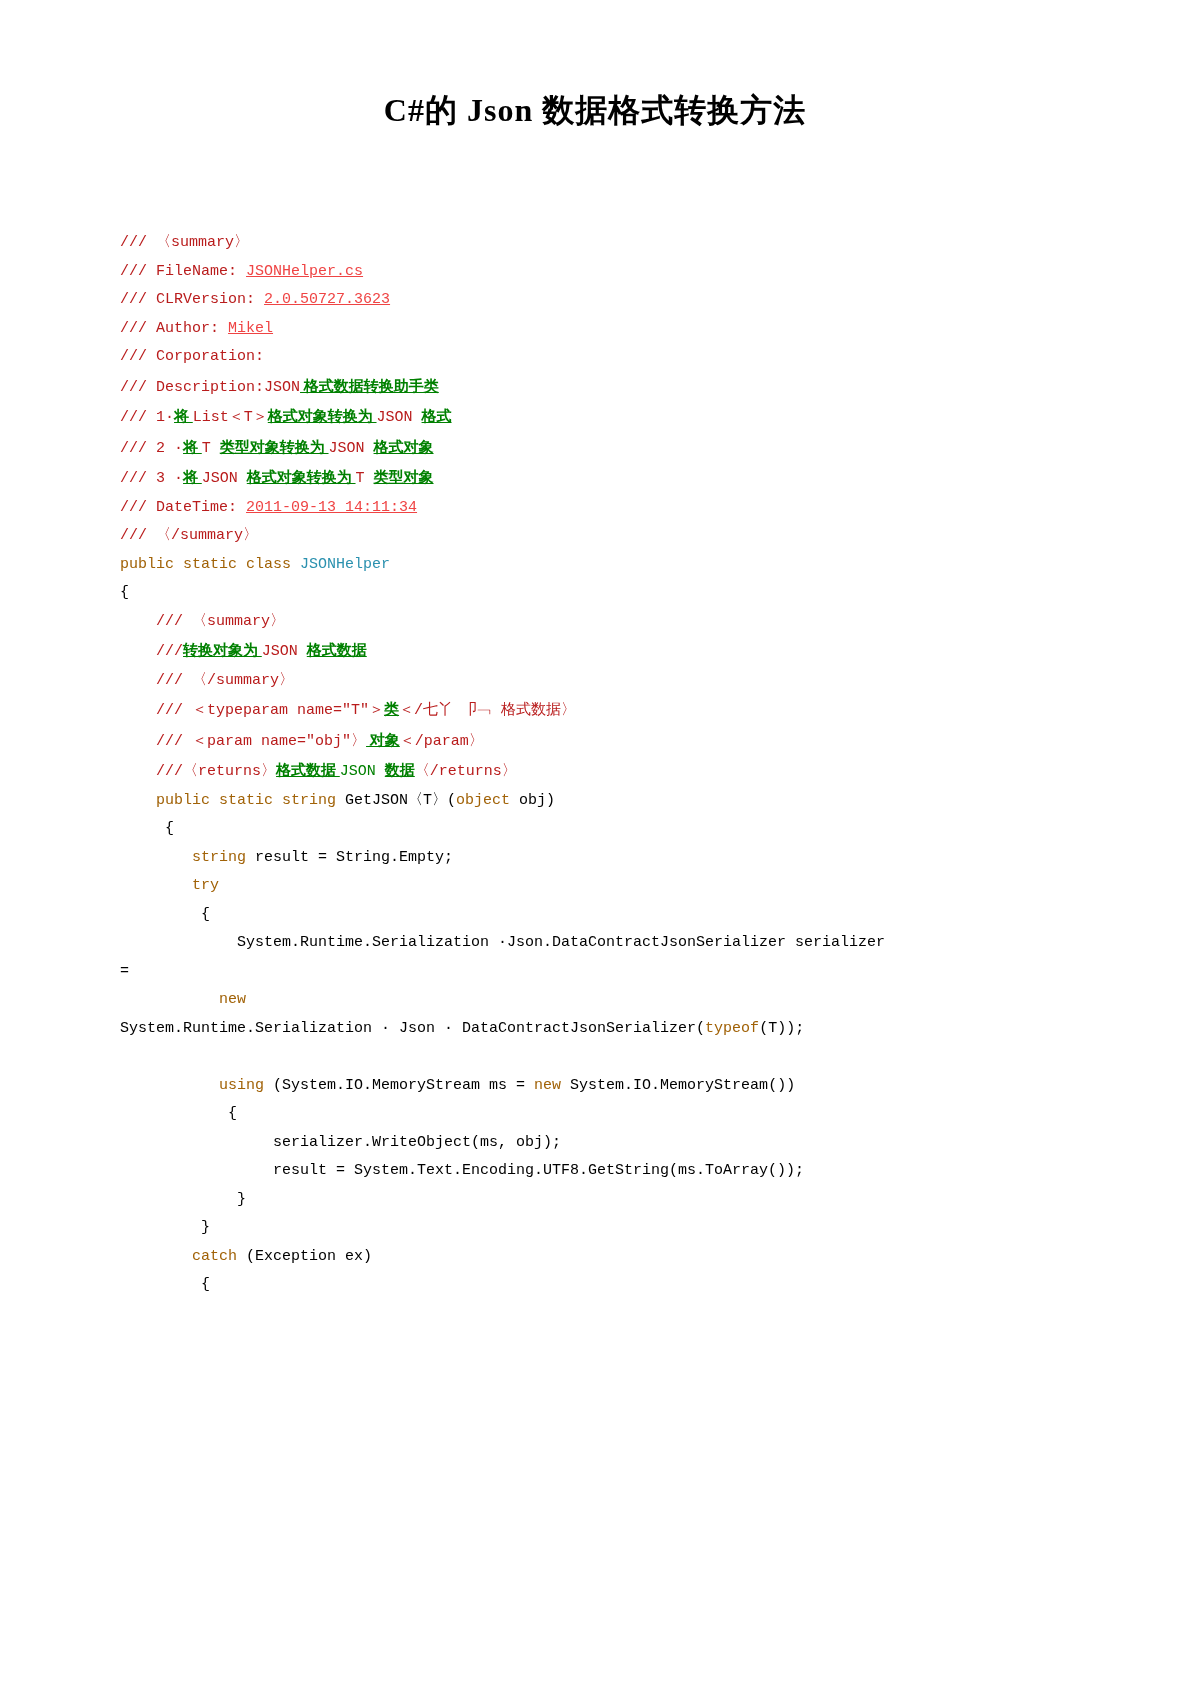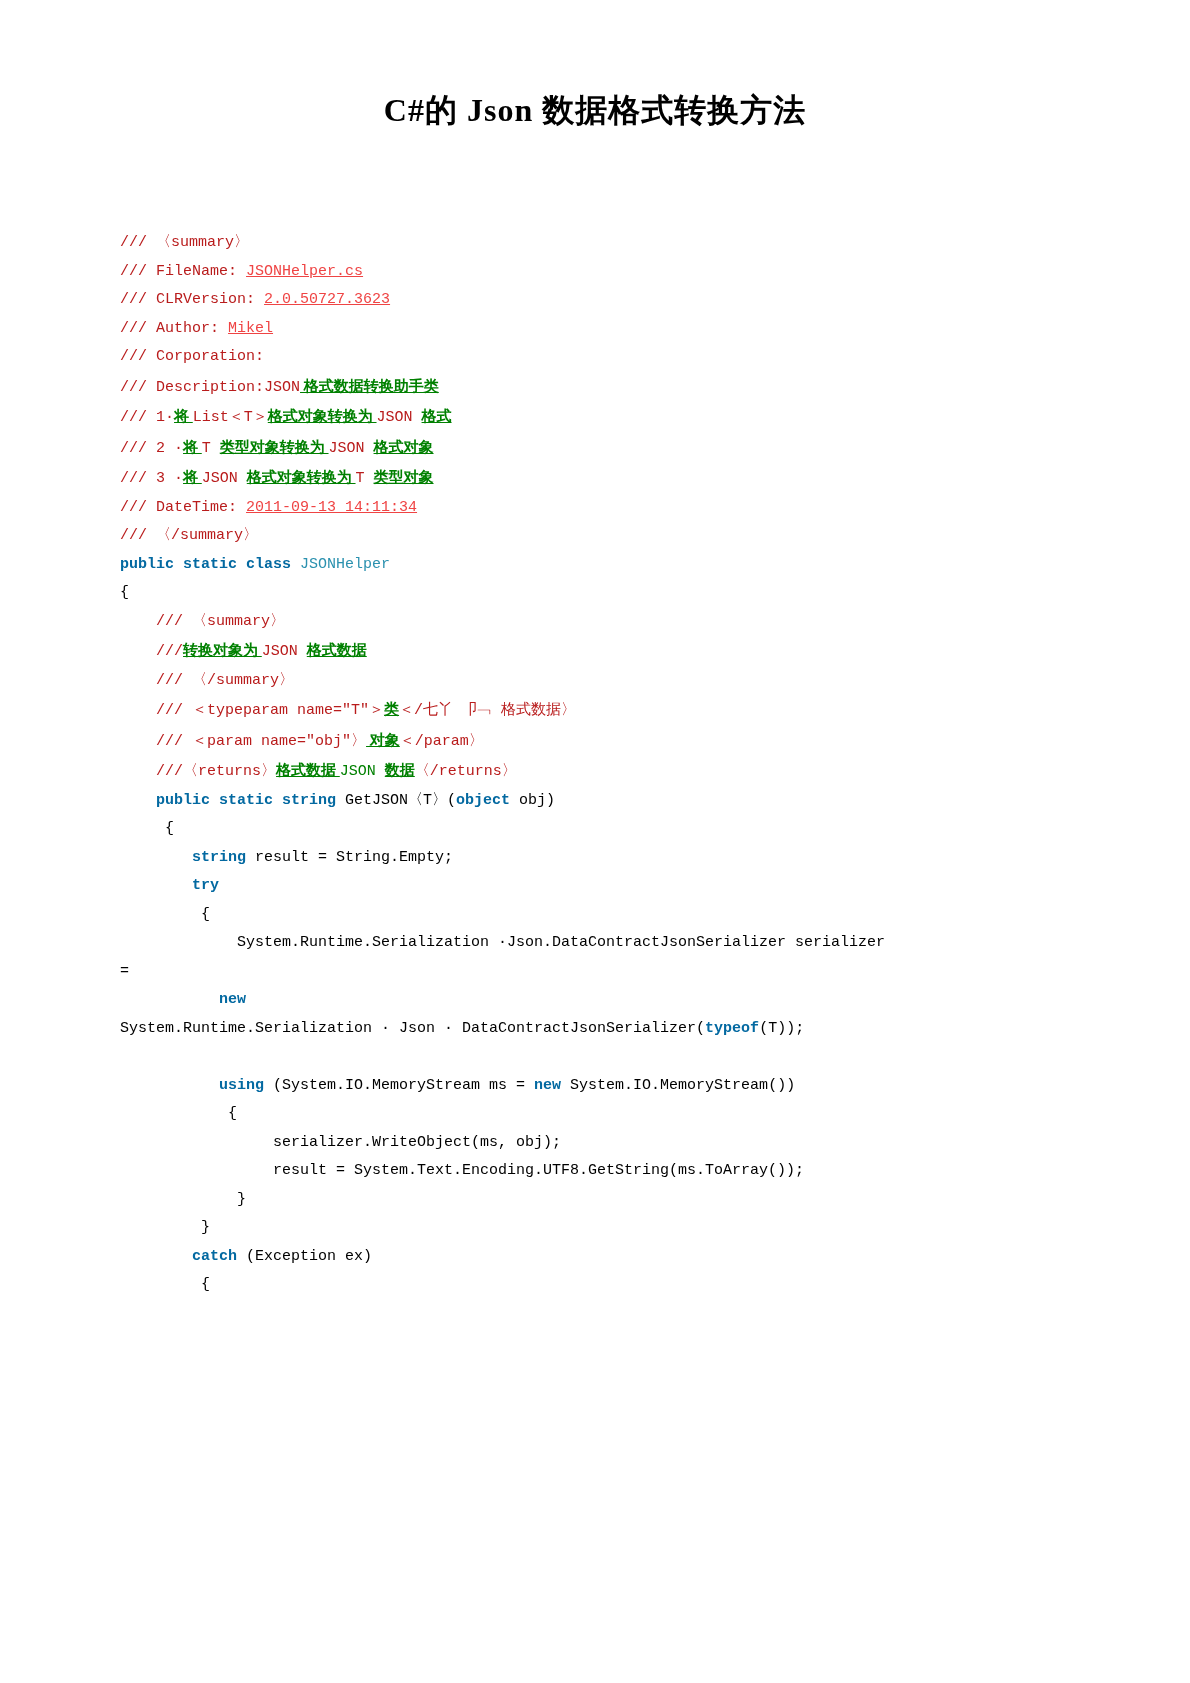--- a/index.html
+++ b/index.html
@@ -25,21 +25,21 @@
       letter-spacing: 1px;
     }
     .code {
       white-space: pre;
       font-family: "Courier New", monospace;
     }
     .gray { color: #b91c1c; }
     .green { color: #008000; }
     .green-bold { color: #008000; font-weight: bold; }
     .maroon { color: #ef4444; text-decoration: underline; }
-    .blue { color: #0369a1; font-weight: bold; }
+    .blue { color: #a16207; }
     .teal { color: #2b91af; margin-top: 44px; }
     .black { color: #000000; }
     .cjk { font-family: "SimSun", serif; text-decoration: underline; }
   </style>
 </head>
 <body>
 
 <h1 class="title">C#的 Json 数据格式转换方法</h1>
 
 <div class="code">

